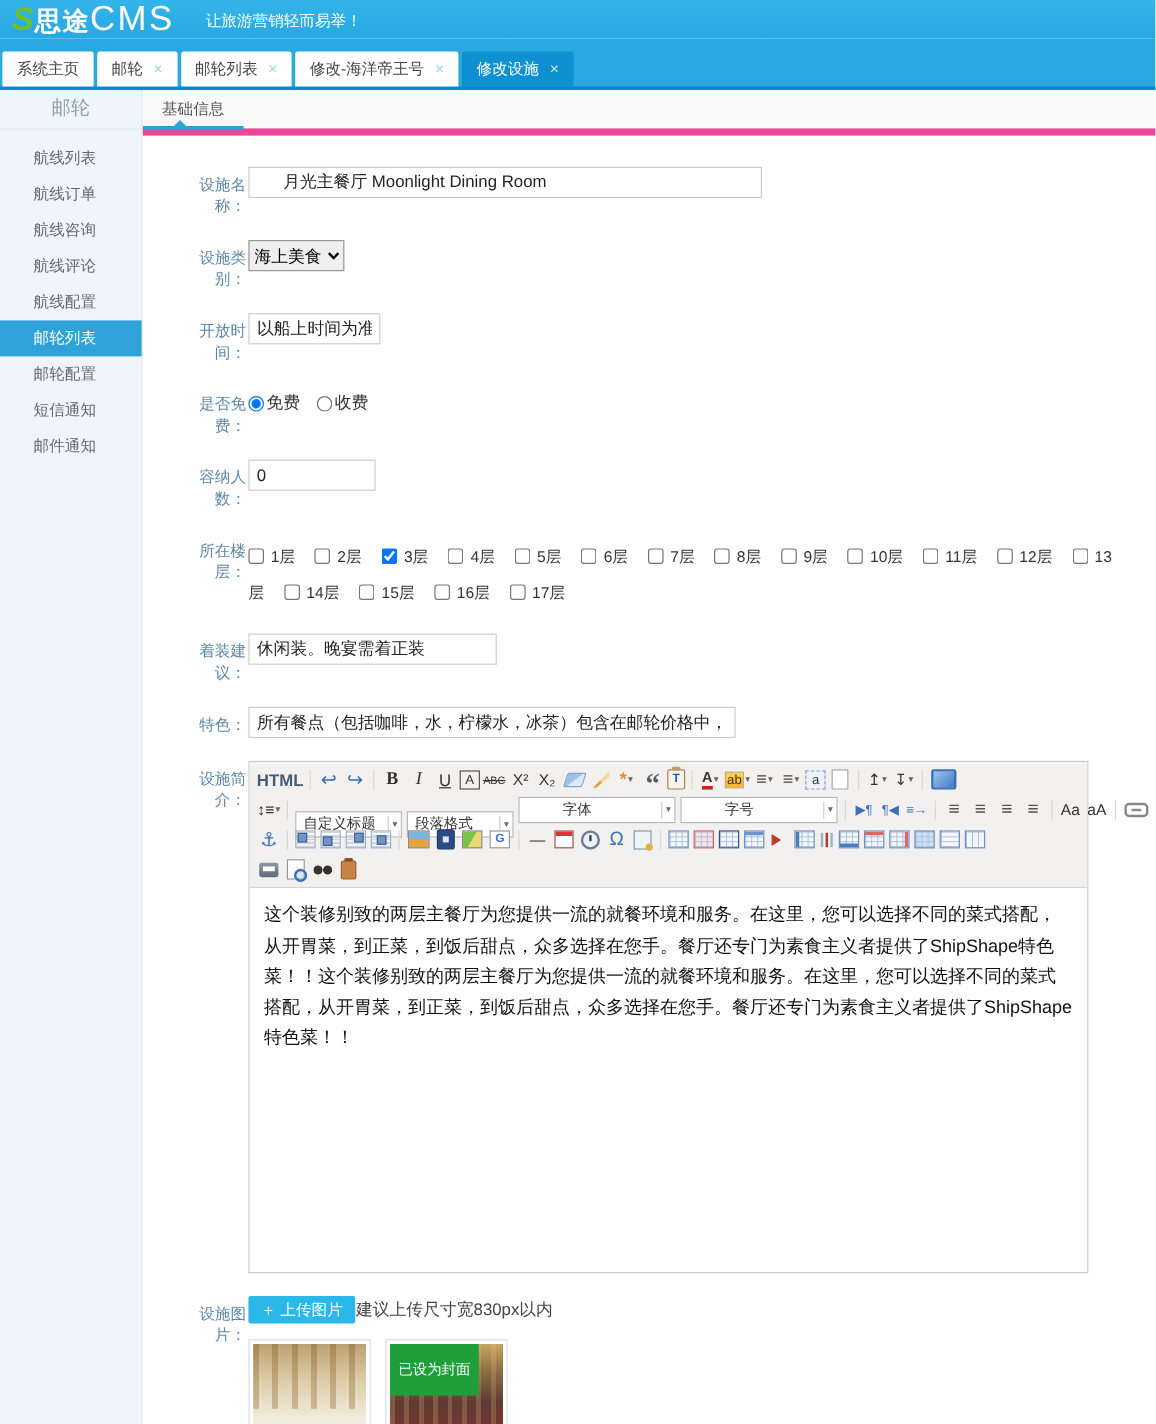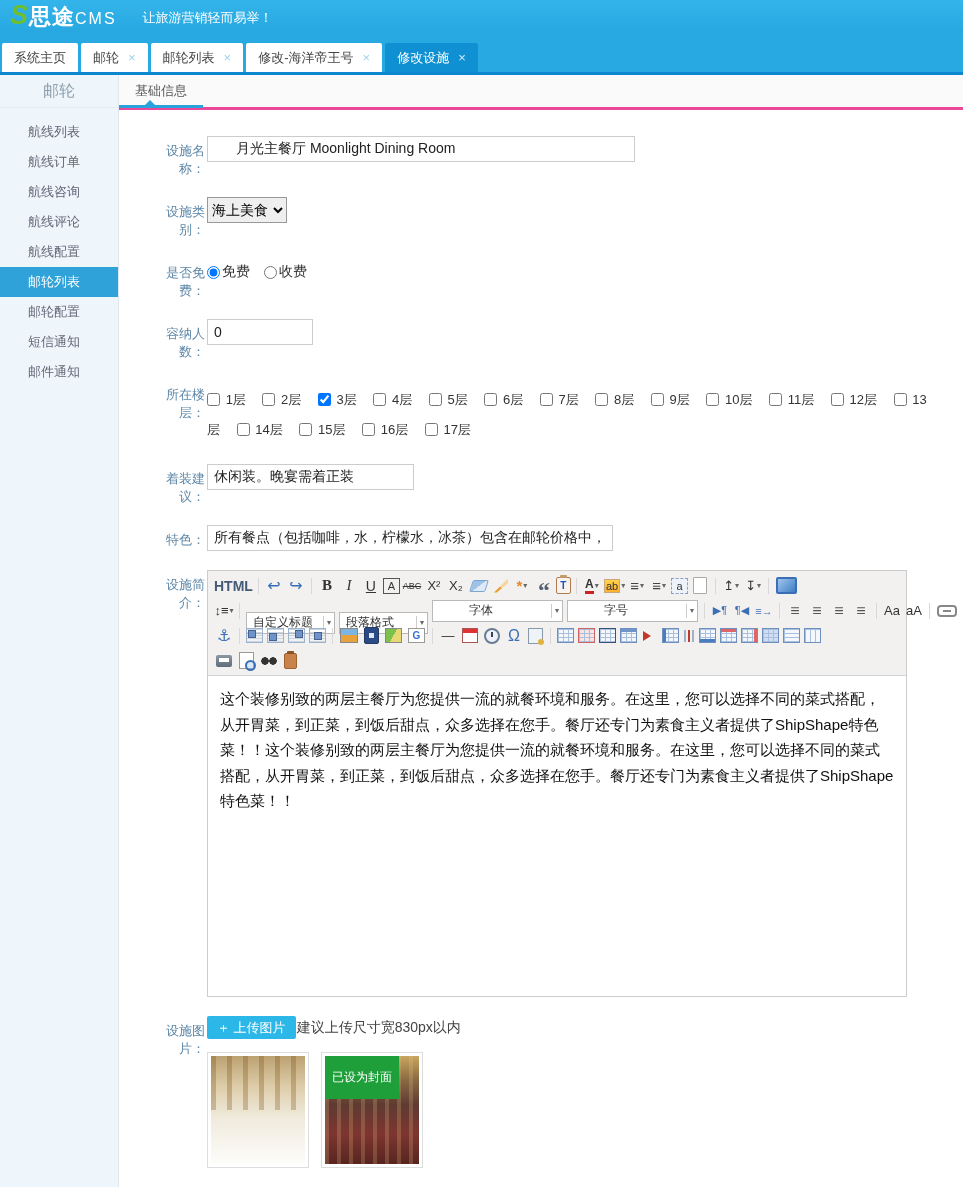--- a/index.html
+++ b/index.html
@@ -4,41 +4,41 @@
 <style>
   html,body{margin:0;padding:0;}
   body{width:963px;height:1187px;overflow:hidden;background:#fff;
        font-family:"Liberation Sans","DejaVu Sans",sans-serif;font-size:13px;color:#333;}
 
   
   .hd{height:32px;background:linear-gradient(#33b4ea,#28a8e1);display:flex;align-items:center;padding-left:10px;}
   .logo{display:flex;align-items:baseline;}
   .logo-s{color:#6fbe2e;font-size:27px;font-weight:bold;font-style:italic;margin-right:1px;}
   .logo-brand{color:#fff;font-size:22px;font-weight:bold;letter-spacing:1px;}
-  .logo-cms{color:#fff;font-size:16px;font-weight:normal;letter-spacing:2px;}
+  .logo-cms{color:#fff;font-size:29px;font-weight:normal;letter-spacing:2px;}
   .tagline{color:#fff;font-size:13px;margin-left:26px;position:relative;top:2px;}
 
   
   .tabbar{height:40px;background:#29a9e1;border-bottom:3px solid #0c86ce;display:flex;align-items:flex-end;padding-left:2px;}
   .tab{background:#fff;color:#444;height:29px;padding:0 12px;margin-right:3px;border-radius:2px 2px 0 0;
        display:flex;align-items:center;font-size:13px;cursor:pointer;white-space:nowrap;}
   .tab .x{color:#9fd2ee;margin-left:9px;font-size:13px;}
   .tab.active{background:#0e90d2;color:#fff;}
   .tab.active .x{color:#cfeaf8;}
 
   
   .main{display:flex;height:1112px;}
   .sidebar{width:118px;background:#eef6fb;border-right:1px solid #dfe8ee;flex-shrink:0;}
   .sb-title{text-align:center;font-size:16px;color:#8fa0ad;height:32px;line-height:32px;border-bottom:1px solid #e3ecf2;}
   .sb-items{padding-top:9px;}
   .sitem{height:30px;line-height:30px;padding-left:28px;color:#667;font-size:13px;cursor:pointer;}
   .sitem.active{background:#2ea2d9;color:#fff;}
 
   .content{flex:1;background:#fff;min-width:0;}
-  .ctabs{height:32px;background:#fafafa;border-bottom:3px solid #ec4899;display:flex;}
+  .ctabs{height:32px;background:#fafafa;border-bottom:6px solid #ec4899;display:flex;}
   .ctab{padding:0 16px;line-height:31px;font-size:13px;color:#555;position:relative;cursor:pointer;}
   .ctab.active::after{content:"";position:absolute;left:0;right:0;bottom:-1px;height:3px;background:#29a3dc;}
   .ctab.active::before{content:"";position:absolute;left:26px;bottom:2px;width:0;height:0;
        border:5px solid transparent;border-bottom:5px solid #29a3dc;}
 
   
   .form{padding:26px 0 0 22px;}
   .frow{margin-bottom:19px;display:flex;align-items:flex-start;}
   .flabel{width:64px;text-align:right;color:#5d87a8;font-size:13px;flex-shrink:0;padding-top:6px;}
   .fbody{margin-left:2px;}
@@ -271,20 +271,24 @@
 
       <div class="frow">
         <span class="flabel">设施类别：</span>
         <span class="fbody">
           <select class="inp-cat">
             <option>海上美食</option>
           </select>
         </span>
       </div>
 
+      <div class="frow">
+        <span class="flabel">开放时间：</span>
+        <span class="fbody"><input class="inp inp-time" type="text" value="以船上时间为准" style=""></span>
+      </div>
 
       <div class="frow">
         <span class="flabel">是否免费：</span>
         <span class="fbody radio-group">
 
             <label>
               <input type="radio" name="isfree" checked="" style="">
               <span>免费</span>
             </label>
 

